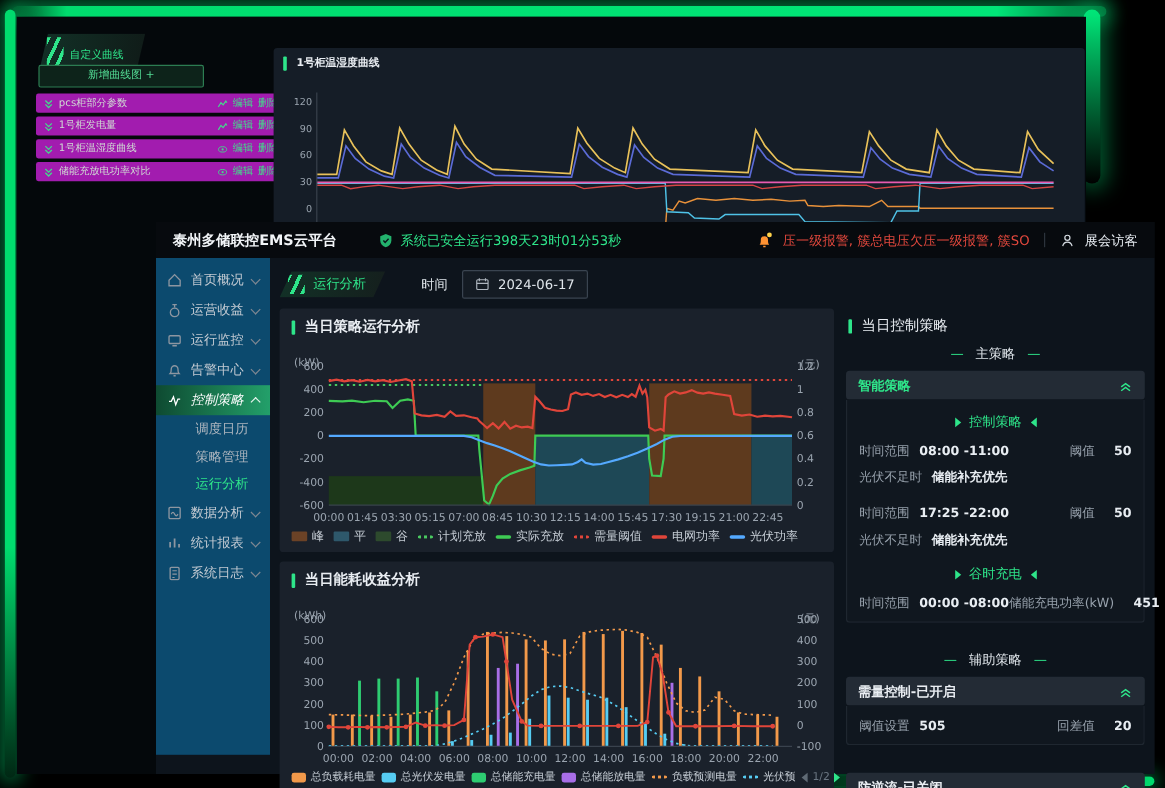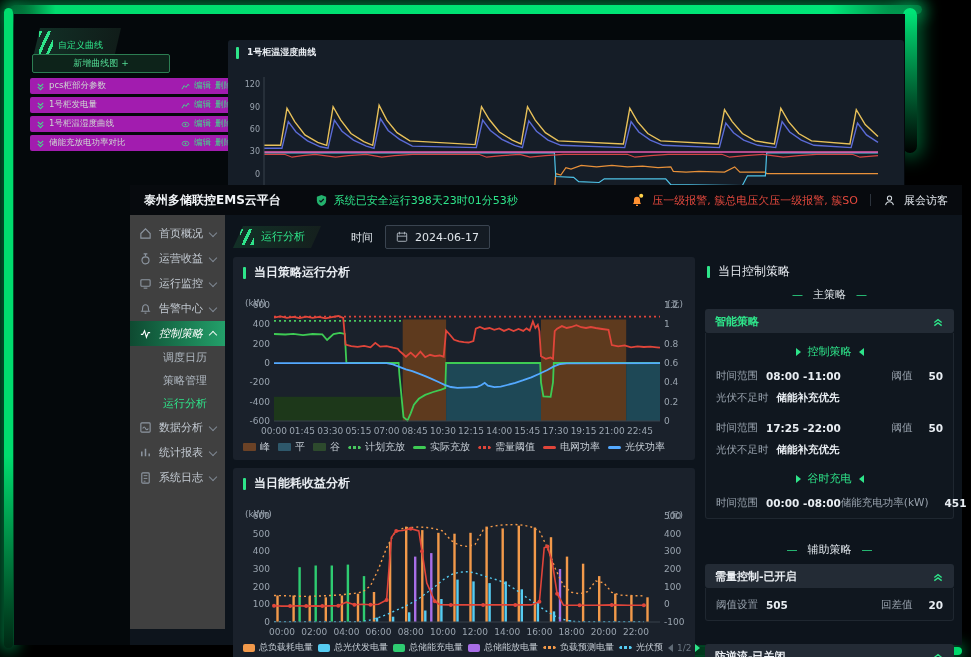--- a/index.html
+++ b/index.html
@@ -45,21 +45,21 @@
   
   #main-window{position:absolute;left:130px;top:185px;width:832px;height:460px;background:#0d141c;}
   .topbar{height:30px;background:#070a0e;display:flex;align-items:center;padding:0 14px;gap:8px;}
   .brand{font-size:12px;font-weight:bold;color:#f2f5f8;margin-right:26px;}
   .safe{display:flex;align-items:center;gap:6px;color:#2ee58a;font-size:11px;}
   .tb-right{margin-left:auto;display:flex;align-items:center;gap:8px;}
   .marquee{max-width:225px;overflow:hidden;white-space:nowrap;font-size:11px;color:#e2483d;}
   .visitor{font-size:11px;color:#e3e8ee;font-family:Liberation Serif, serif;}
   .vsep{width:1px;height:12px;background:#2c333c;margin:0 4px;}
 
-  .m-sidebar{position:absolute;left:0;top:30px;width:95px;bottom:16px;background:#404040;padding-top:6px;}
+  .m-sidebar{position:absolute;left:0;top:30px;width:95px;bottom:16px;background:#0c4a6e;padding-top:6px;}
   .s-item{height:25px;display:flex;align-items:center;gap:7px;padding:0 9px;font-size:11px;color:#c3cad2;}
   .s-item .ic{color:#8d96a1;display:flex;}
   .s-item.active{background:linear-gradient(90deg,#0e4a31,#23a06a);color:#fff;font-style:italic;}
   .s-item.active .ic{color:#fff;}
   .chev{width:5px;height:5px;border-right:1.4px solid #7e8792;border-bottom:1.4px solid #7e8792;
     transform:rotate(45deg);margin-left:auto;margin-top:-2px;}
   .chev.up{transform:rotate(-135deg);border-color:#e8f5ee;margin-top:3px;}
   .s-sub{height:23px;display:flex;align-items:center;padding-left:33px;font-size:11px;color:#aeb6bf;}
   .s-sub.cur{color:#2ee58a;}
 

